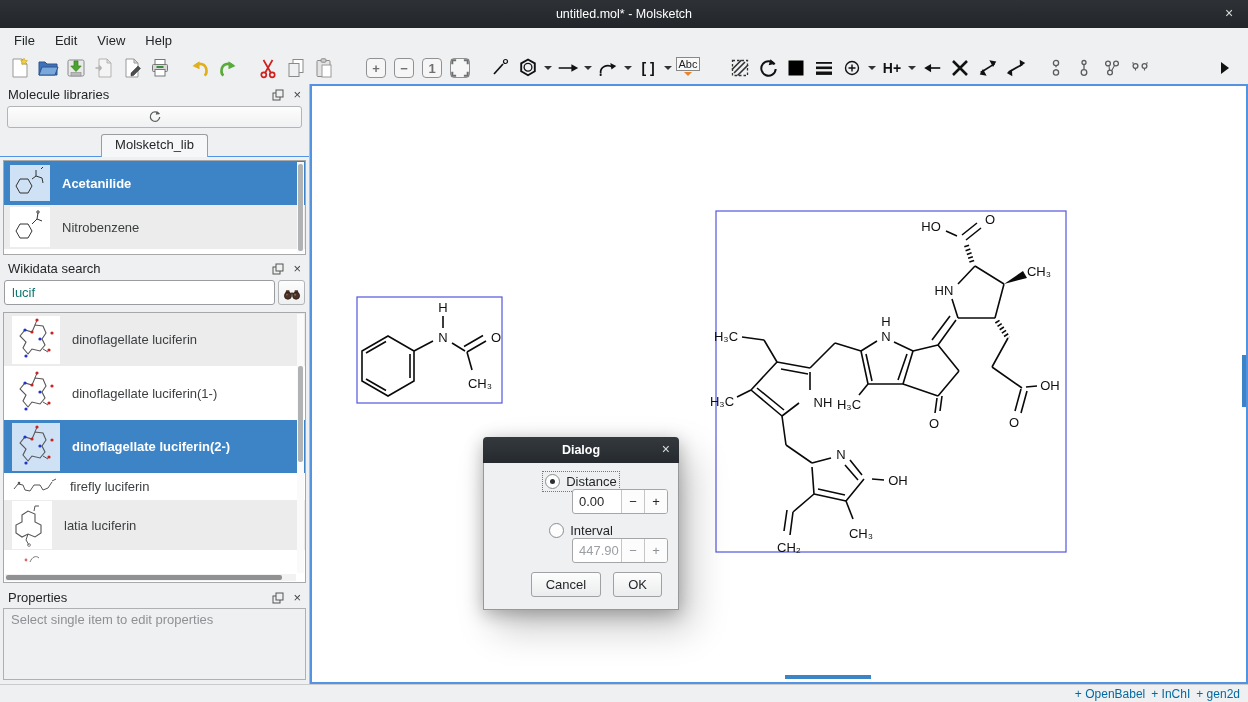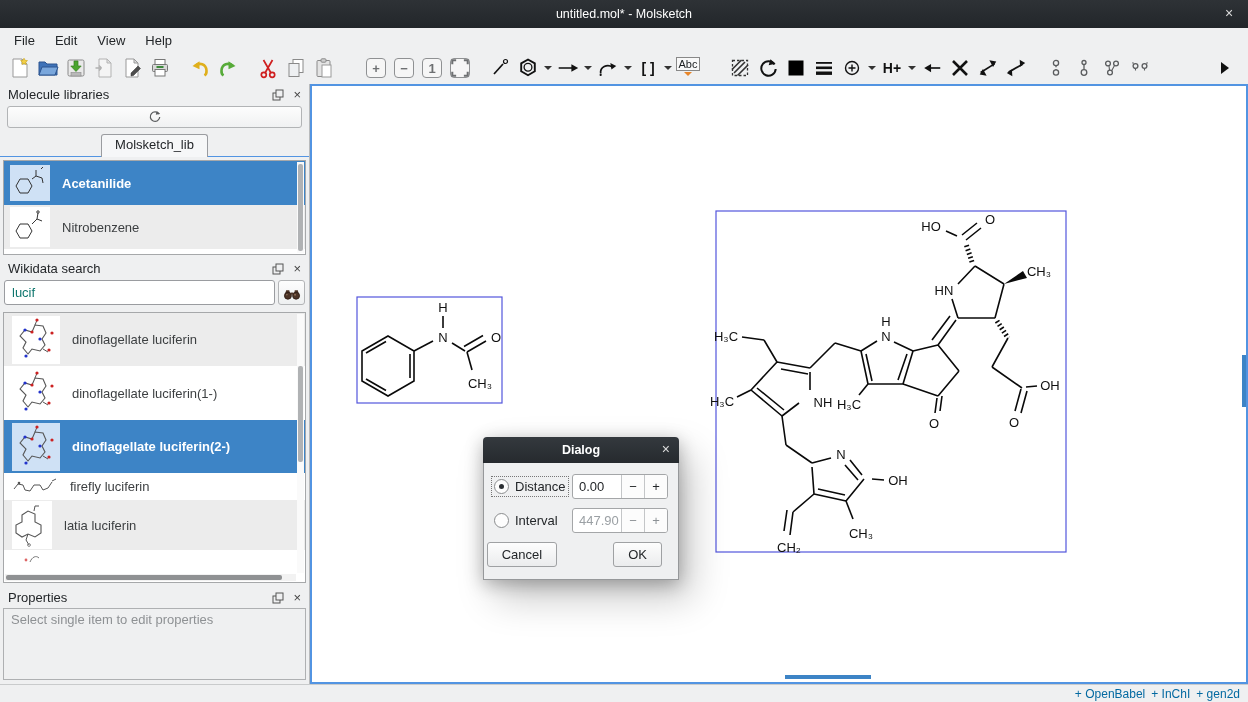--- a/index.html
+++ b/index.html
@@ -92,37 +92,37 @@
 
   
   .dialog { position:absolute; left:483px; top:437px; width:196px;
     box-shadow: 12px 18px 38px rgba(0,0,0,.22), 0 4px 18px rgba(0,0,0,.28);
     border-radius:4px 4px 0 0; }
   .dlg-title { height:26px; background:linear-gradient(#34393e,#262a2e); border-radius:4px 4px 0 0;
     display:flex; align-items:center; justify-content:center; position:relative;
     color:#fff; font-weight:bold; font-size:12.5px; }
   .dlg-close { position:absolute; right:9px; top:4px; color:#ddd; font-weight:normal; font-size:14px; }
   .dlg-body { background:#eff0f1; border:1px solid #96989a; border-top:none; padding:11px 10px 12px 10px; }
-  .drow { display:flex; align-items:center; margin-bottom:9px; }
+  .drow { display:flex; align-items:center; margin-bottom:9px;flex-direction:column; }
   .radio { width:15px; height:15px; border-radius:50%; border:1px solid #8a8c8e; background:#fdfdfd;
     position:relative; flex:0 0 auto; }
   .radio.on::after { content:""; position:absolute; left:4px; top:4px; width:5px; height:5px;
     border-radius:50%; background:#2b2f33; }
   .rlabel { margin-left:6px; color:#232629; }
   .rfocus { outline:1px dotted #777; outline-offset:2px; }
   .spin { margin-left:auto; display:flex; align-items:stretch; width:96px; height:25px;
     border:1px solid #a4a6a8; border-radius:3px; background:#fff; overflow:hidden; }
   .spin .sval { flex:1; display:flex; align-items:center; padding-left:6px; color:#232629; }
   .spin .sbtn2 { width:23px; display:flex; align-items:center; justify-content:center;
     border-left:1px solid #c4c6c8; color:#232629; background:#fcfcfc; }
   .spin.dis .sval { color:#9ba0a4; }
   .spin.dis .sbtn2 { color:#8d9296; }
   .dbtnrow { display:flex; justify-content:flex-end; gap:12px; margin-top:4px; padding-right:6px; }
   .dbtn { height:25px; padding:0 14px; border:1px solid #9fa1a3; border-radius:3px;
-    background:linear-gradient(#fdfdfd,#ebeced); color:#232629; display:flex; align-items:center;margin-left:44px; }
+    background:linear-gradient(#fdfdfd,#ebeced); color:#232629; display:flex; align-items:center; }
 
   
   .statusbar { position:absolute; left:0; top:684px; width:1248px; height:18px;
     background:#eff0f1; border-top:1px solid #c9cbcc; display:flex; align-items:center;
     justify-content:flex-end; gap:6px; padding-right:8px; font-size:12px; color:#0369a1; }
 
   .scene text { font-family:"Liberation Sans","DejaVu Sans",sans-serif; font-size:13px; fill:#101010; }
 </style>
 </head>
 <body>

